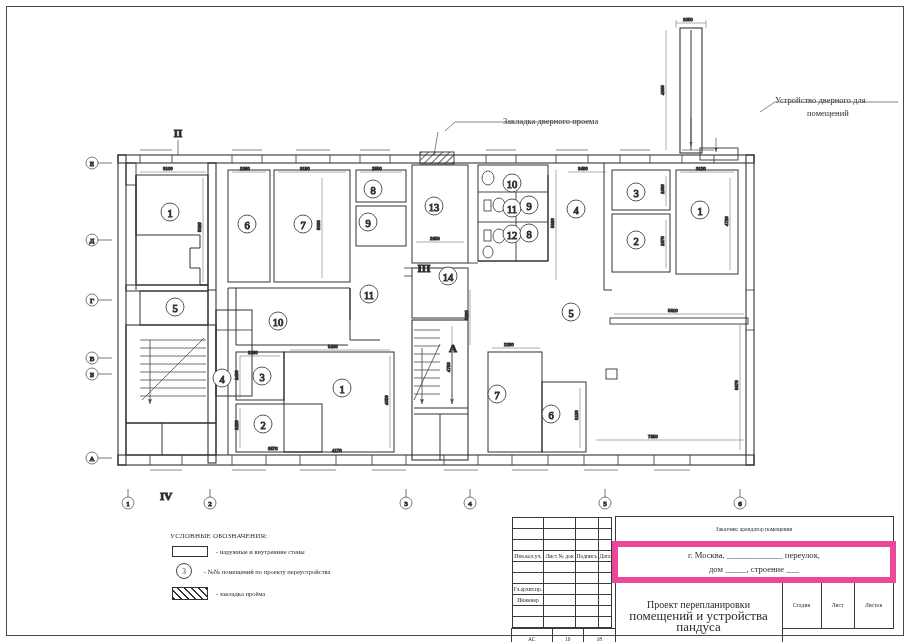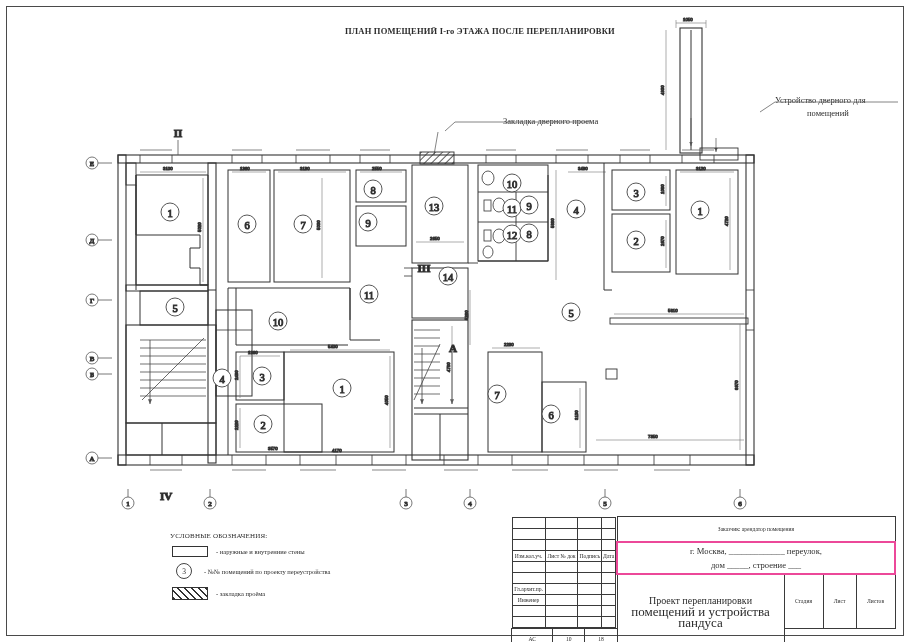--- a/index.html
+++ b/index.html
@@ -24,21 +24,20 @@
   .cellbig{font-size:8.6px;}
   .cellmid{font-size:7px;}
 </style>
 </head>
 <body>
 
 <div id="sheet">
 
   <div class="brd" style="left:6px;top:6px;width:896px;height:628px;"></div>
 
-  <div class="t title-main" style="left:345px;top:26px;">ПЛАН ПОМЕЩЕНИЙ I-го ЭТАЖА ПОСЛЕ ПЕРЕПЛАНИРОВКИ</div>
 
   <div class="t callout" style="left:463px;top:116px;margin-left:40px;">Закладка дверного проема</div>
   <div class="t callout" style="left:775px;top:95px;">Устройство дверного для</div>
   <div class="t callout" style="left:807px;top:108px;">помещений</div>
 
   <svg class="plan" viewBox="0 0 910 642" shape-rendering="geometricPrecision">
     <defs>
       <pattern id="hatch" width="5" height="5" patternTransform="rotate(45)" patternUnits="userSpaceOnUse">
         <line x1="0" y1="0" x2="0" y2="5" stroke="#333" stroke-width="1.6"></line>
       </pattern>
@@ -504,21 +503,21 @@
                   <td></td>
                   <td></td>
                   <td></td>
                 </tr>
         </tbody>
             </table>
       </td>
       <td colspan="4" class="cellbig" style="height:24px;">Заказчик: арендатор помещения</td>
     </tr>
     <tr>
-      <td colspan="4" style="height:30px;padding:0;border:2px solid #ec4899;">
+      <td colspan="4" style="height:30px;padding:0;border:6px solid #ec4899;">
         <div class="cellmid" style="font-size:8.6px;text-align:center;line-height:14px;">г. Москва, _____________ переулок,</div>
         <div class="cellmid" style="font-size:8.6px;line-height:14px;">дом _____, строение ___</div>
       </td>
     </tr>
     <tr>
       <td rowspan="2" style="width:160px;padding:2px 3px;">
         <div style="font-size:10px;line-height:11px;">Проект перепланировки</div>
         <div style="font-size:13px;line-height:11px;font-family:Liberation Serif, serif;">помещений и устройства пандуса</div>
       </td>
       <td style="width:38px;height:13px;">Стадия</td>

